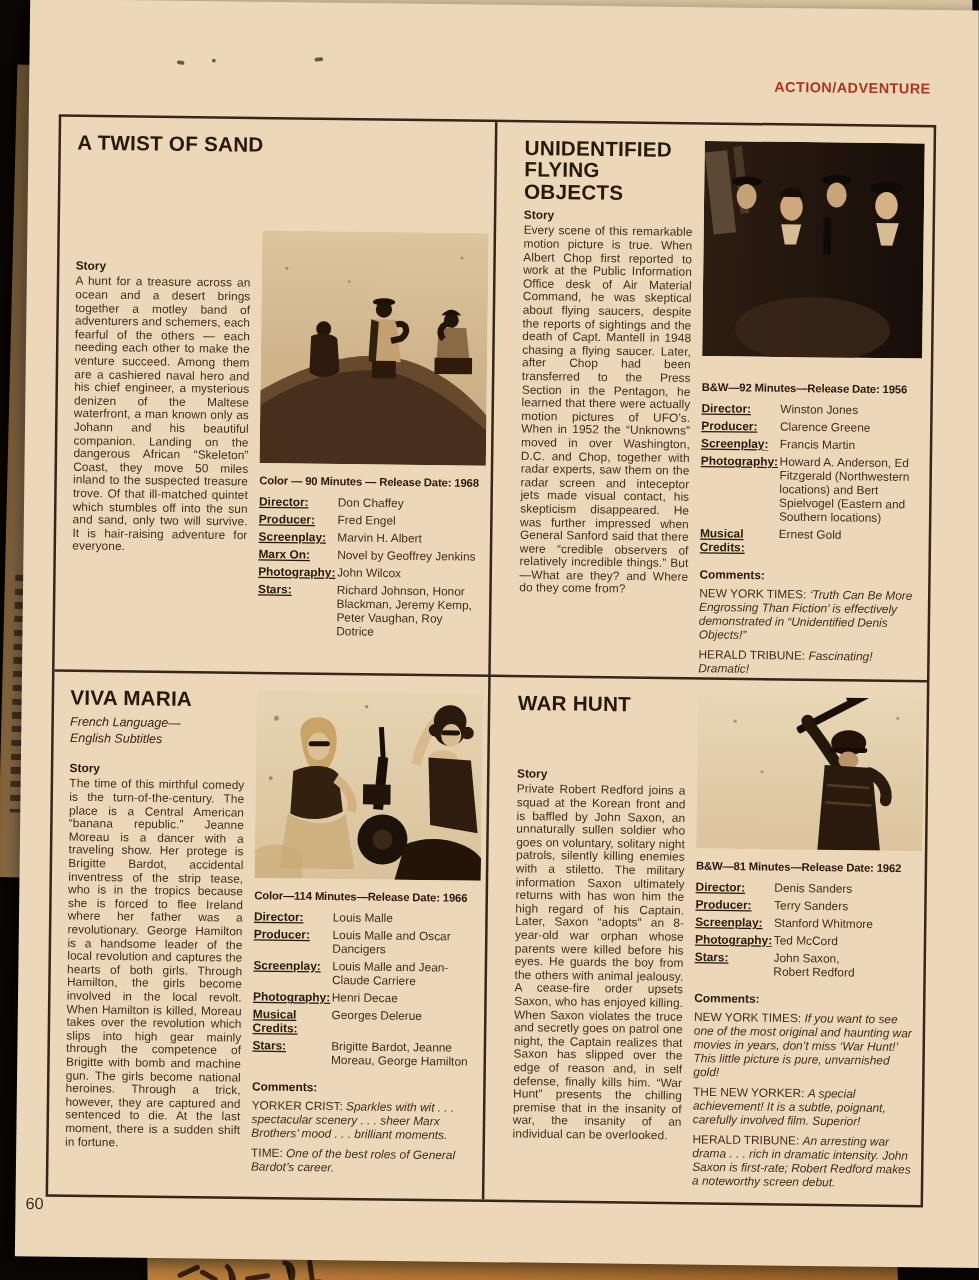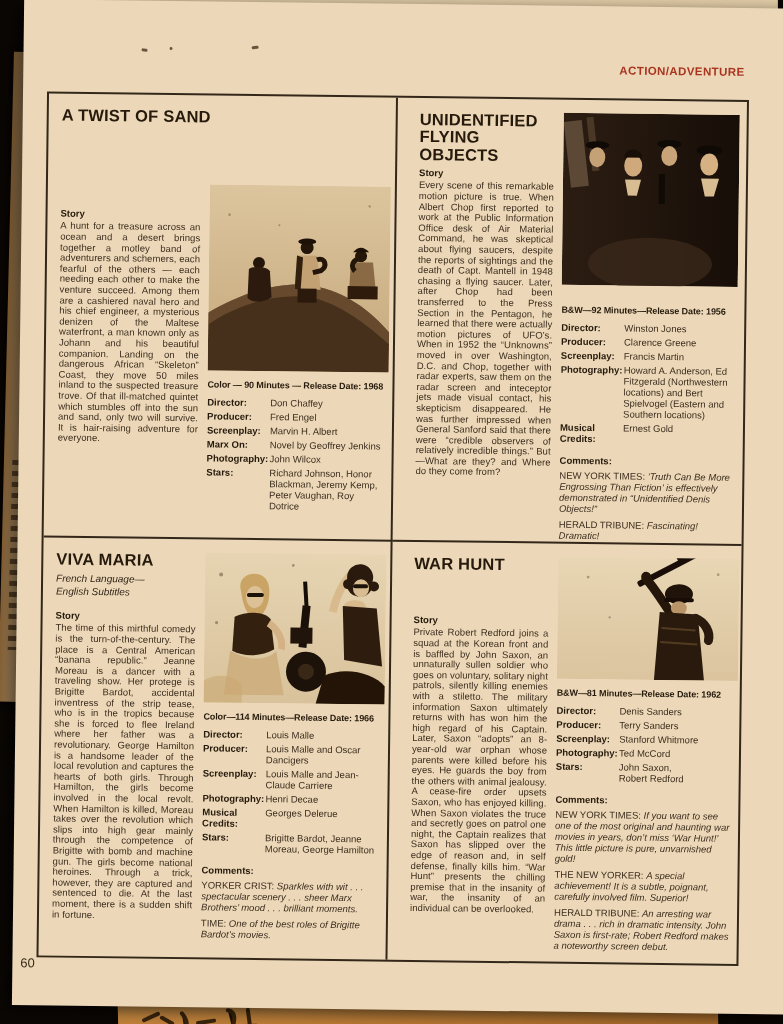--- a/index.html
+++ b/index.html
@@ -59,21 +59,21 @@
   .story-label{font-weight:bold;font-size:9.5px;color:#261a0d;margin-bottom:2px;}
   .story{margin:0;font-size:9.5px;line-height:10.6px;text-align:justify;
     color:#3c2d1e;letter-spacing:.05px;}
 
   .photo{line-height:0;}
   .photo svg{display:block;}
 
   .format{font-weight:bold;font-size:9px;letter-spacing:-.1px;color:#261a0d;
     margin:9px 0 7px;}
   .crow{display:flex;margin-bottom:3px;font-size:9.5px;line-height:11px;}
-  .clabel{width:63px;flex:none;font-weight:bold;color:#261a0d;}
+  .clabel{width:63px;flex:none;font-weight:bold;color:#261a0d;text-decoration:underline;}
   .cvalue{flex:1;color:#3c2d1e;white-space:pre-line;}
 
   .comments-label{font-weight:bold;font-size:9.5px;color:#261a0d;margin:11px 0 4px;}
   .comment{margin:0 0 5px;font-size:9.5px;line-height:11px;color:#3c2d1e;}
   .ctext{font-style:italic;}
 
   .mt-story-q1{margin-top:84px;}
   .mt-story-q2{margin-top:4px;}
   .mt-story-q3{margin-top:12px;}
   .mt-story-q4{margin-top:42px;}
@@ -338,21 +338,21 @@
             </div>
           <div class="comments-label">Comments:</div>
           <div>
 
           <p class="comment">
               <span>YORKER CRIST:</span>
               <span class="ctext">Sparkles with wit . . . spectacular scenery . . . sheer Marx Brothers’ mood . . . brilliant moments.</span>
             </p>
               <p class="comment">
               <span>TIME:</span>
-              <span class="ctext">One of the best roles of Brigitte Bardot’s movies.</span>
+              <span class="ctext">One of the best roles of General Bardot’s career.</span>
             </p>
             </div>
         </div>
       </div>
     </section>
 
     <section class="q q4">
       <div class="cols">
         <div class="col-l">
           <h2 class="title">WAR HUNT</h2>

